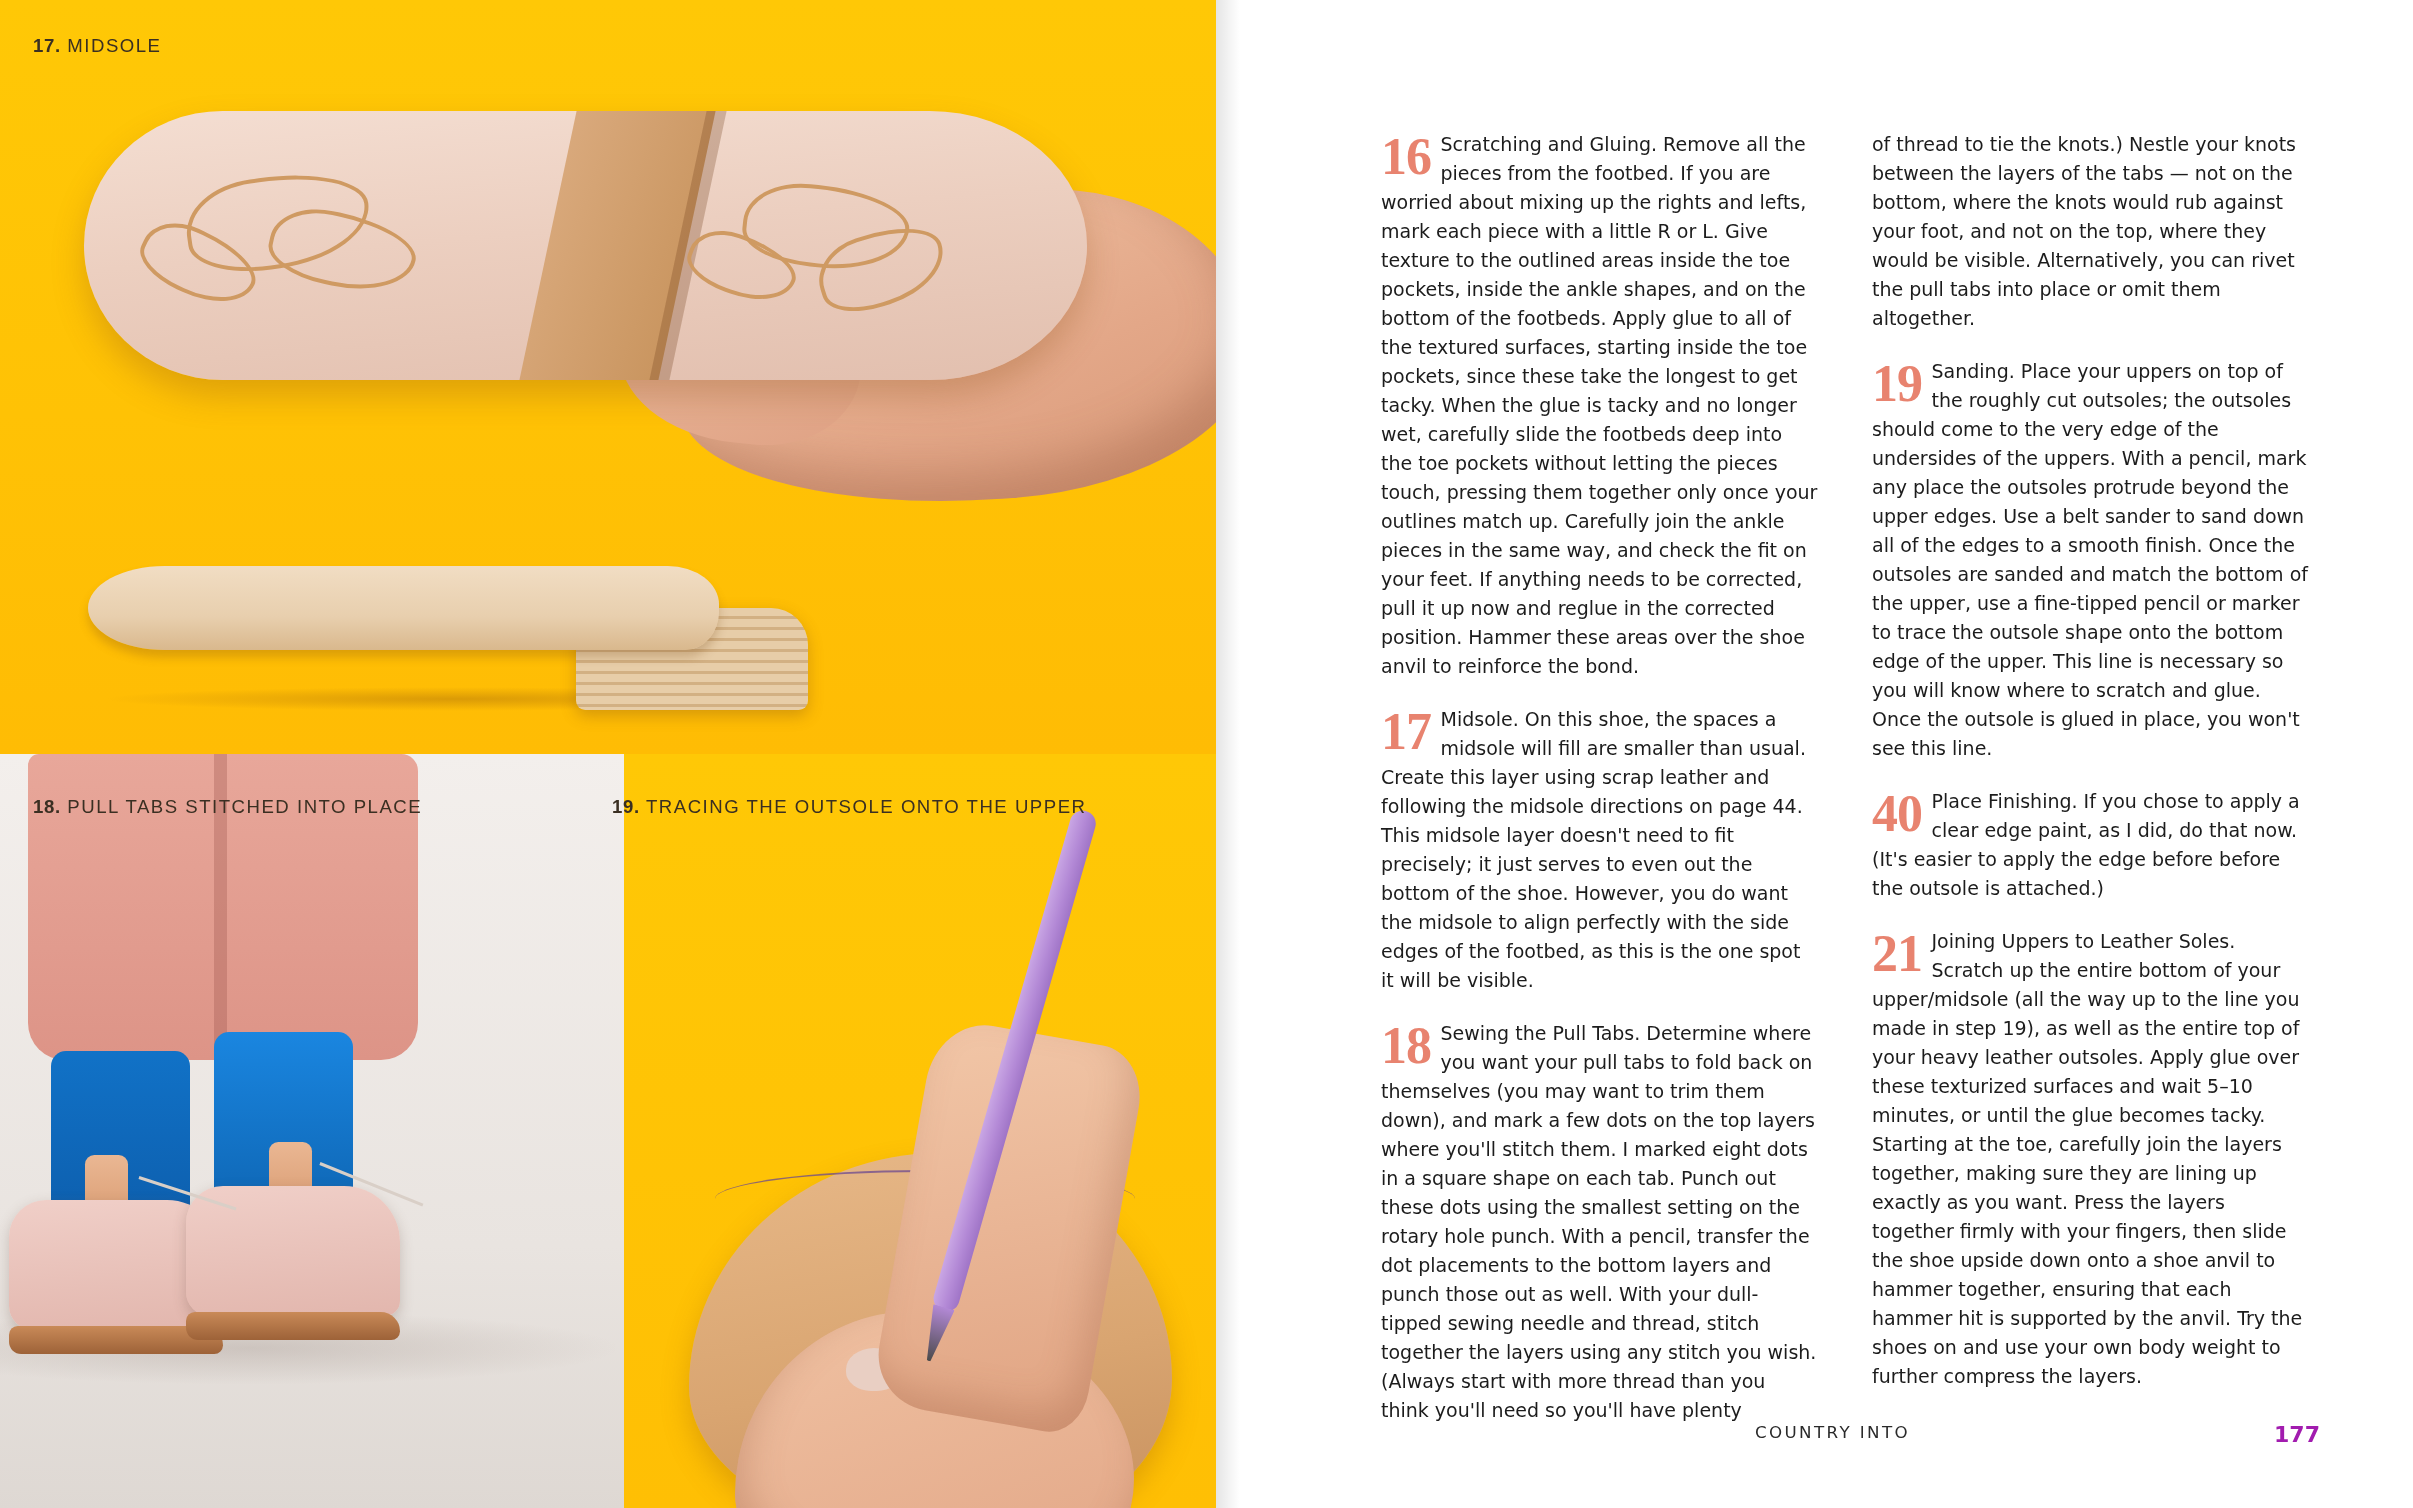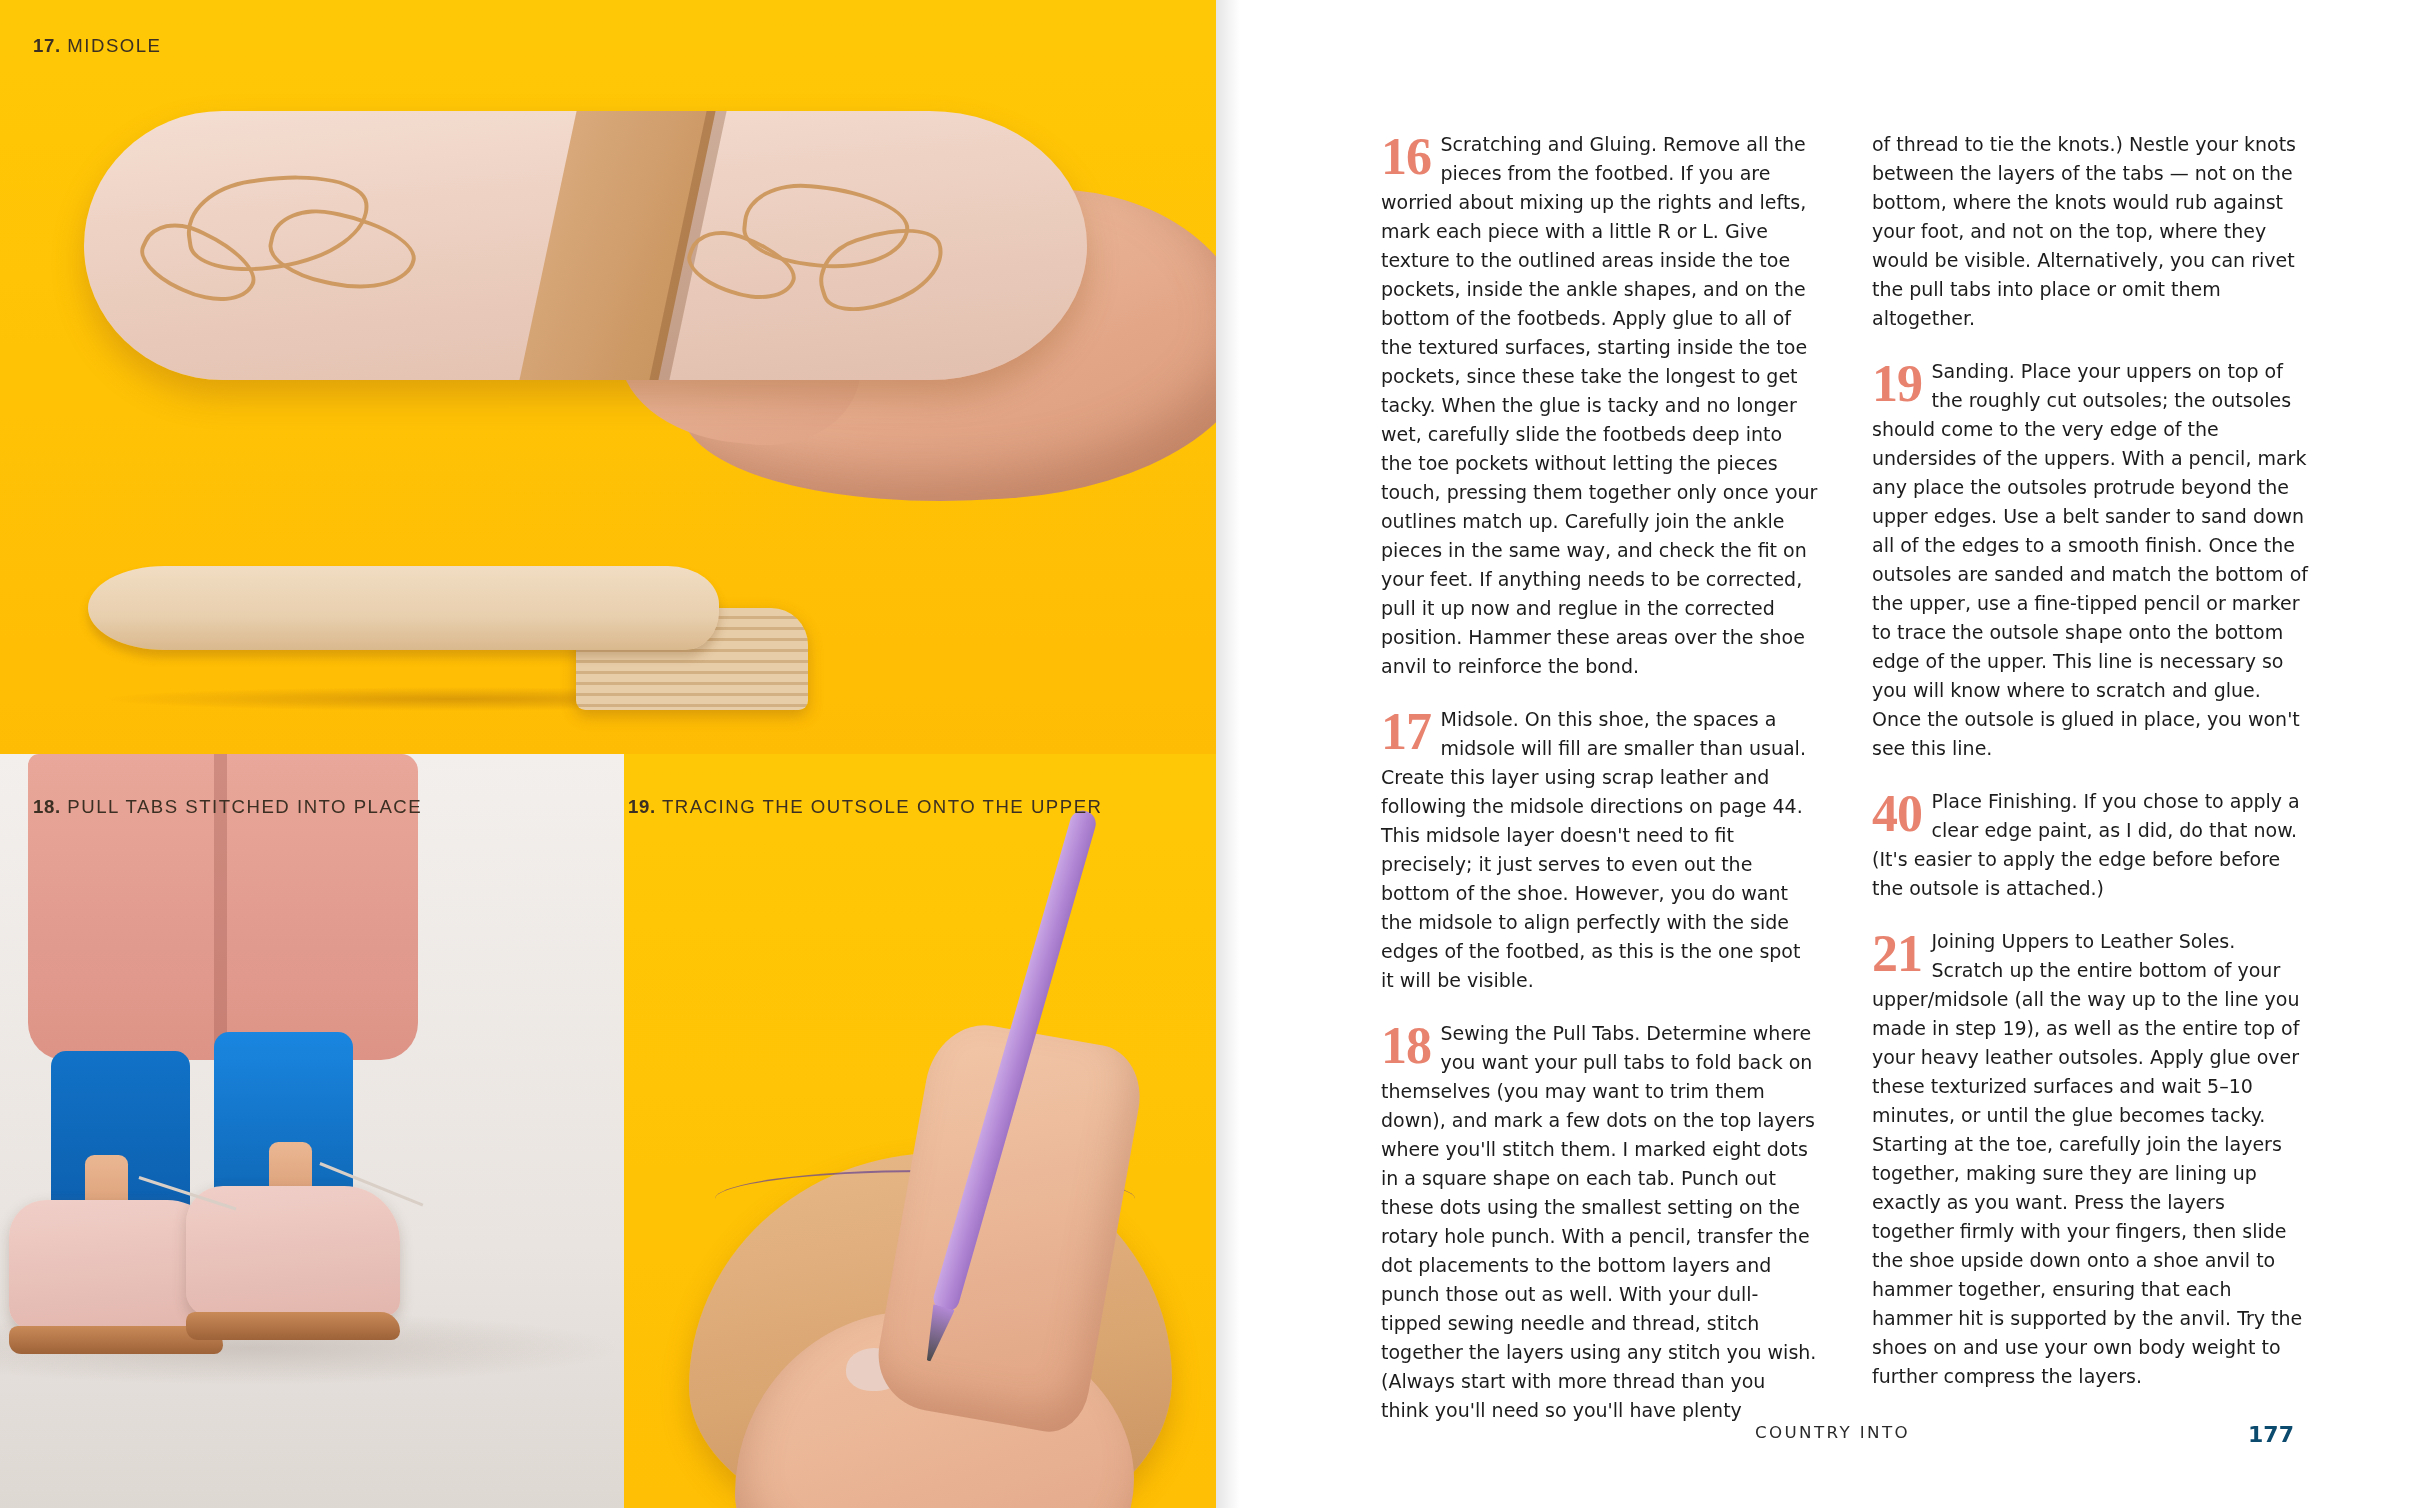--- a/index.html
+++ b/index.html
@@ -206,21 +206,21 @@
   }
 
   
   .panel-br {
     position: absolute;
     left: 624px; top: 754px;
     width: 592px; height: 755px;
     background: linear-gradient(180deg,#FFC806 0%, #FFBF04 100%);
     overflow: hidden;
   }
-  .cap-19 { left: 628px; top: 794px; }
+  .cap-19 { left: 612px; top: 794px; }
   .outsole {
     position: absolute;
     left: 65px; top: 399px;
     width: 483px; height: 390px;
     background: linear-gradient(170deg,#e7b888 0%, #d9a571 55%, #c68f5d 100%);
     border-radius: 52% 48% 45% 55% / 60% 58% 42% 40%;
     box-shadow: 0 13px 28px rgba(150,90,10,.3);
   }
   .outsole .edge {
     position:absolute; left: 26px; top: 16.7px; right: 37px; height: 56px;
@@ -332,24 +332,24 @@
     position: absolute;
     left: 50%;
     transform: translateX(-50%);
     font-size: 16.7px;
     letter-spacing: 2.4px;
     color: #2a2a2a;
     font-family: "DejaVu Sans", sans-serif;
   }
   .folio {
     position: absolute;
-    right: 137px;
+    right: 111px;
     font-size: 22px;
     font-weight: bold;
-    color: #0c4a6e;
+    color: #a21caf;
     font-family: "DejaVu Sans", sans-serif;
   }
 </style>
 </head>
 <body>
 
 <div class="spread">
 
   <div class="left-page">
 

